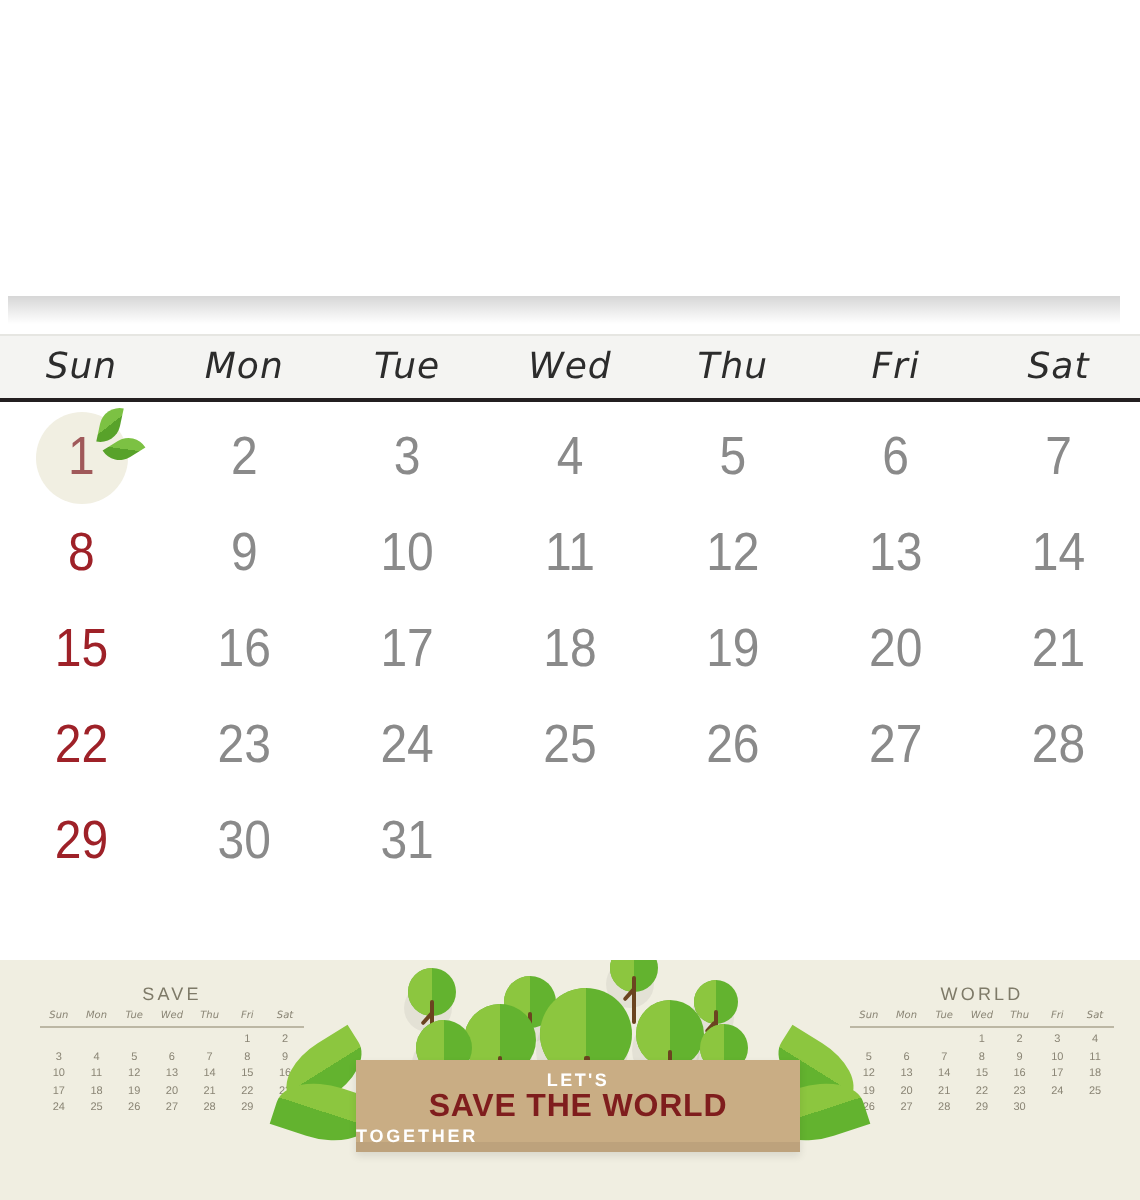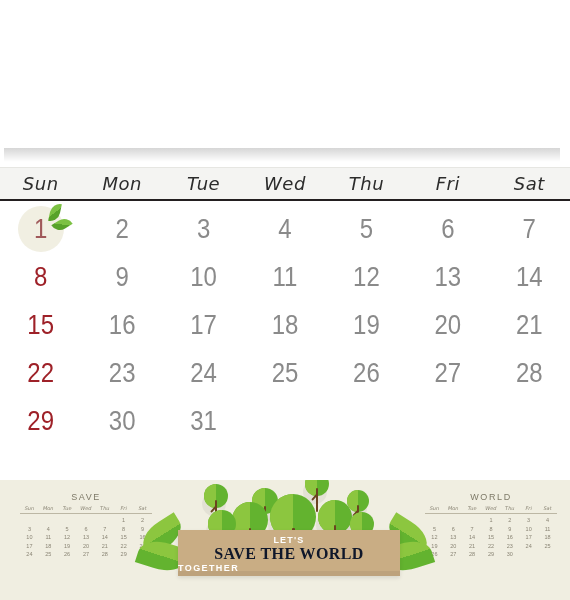--- a/index.html
+++ b/index.html
@@ -260,25 +260,25 @@
     text-align: center;
     font-family: "Liberation Sans", sans-serif;
     font-weight: bold;
     font-size: 9px;
     letter-spacing: 1.2px;
     color: #ffffff;
   }
   .banner-l2 {
     position: absolute; left: 0; top: 15px; width: 100%;
     text-align: center;
-    font-family: Liberation Serif, serif;
+    font-family: Liberation Sans, sans-serif;
     font-weight: bold;
     font-size: 16px;
     letter-spacing: 0.4px;
-    color: #0f172a;
+    color: #7f1d1d;
   }
   .banner-l3 {
     position: absolute; left: 0; top: 33px; width: 100%;
     text-align: left;
     font-family: "Liberation Sans", sans-serif;
     font-weight: bold;
     font-size: 9px;
     letter-spacing: 1.4px;
     color: #ffffff;
   }

